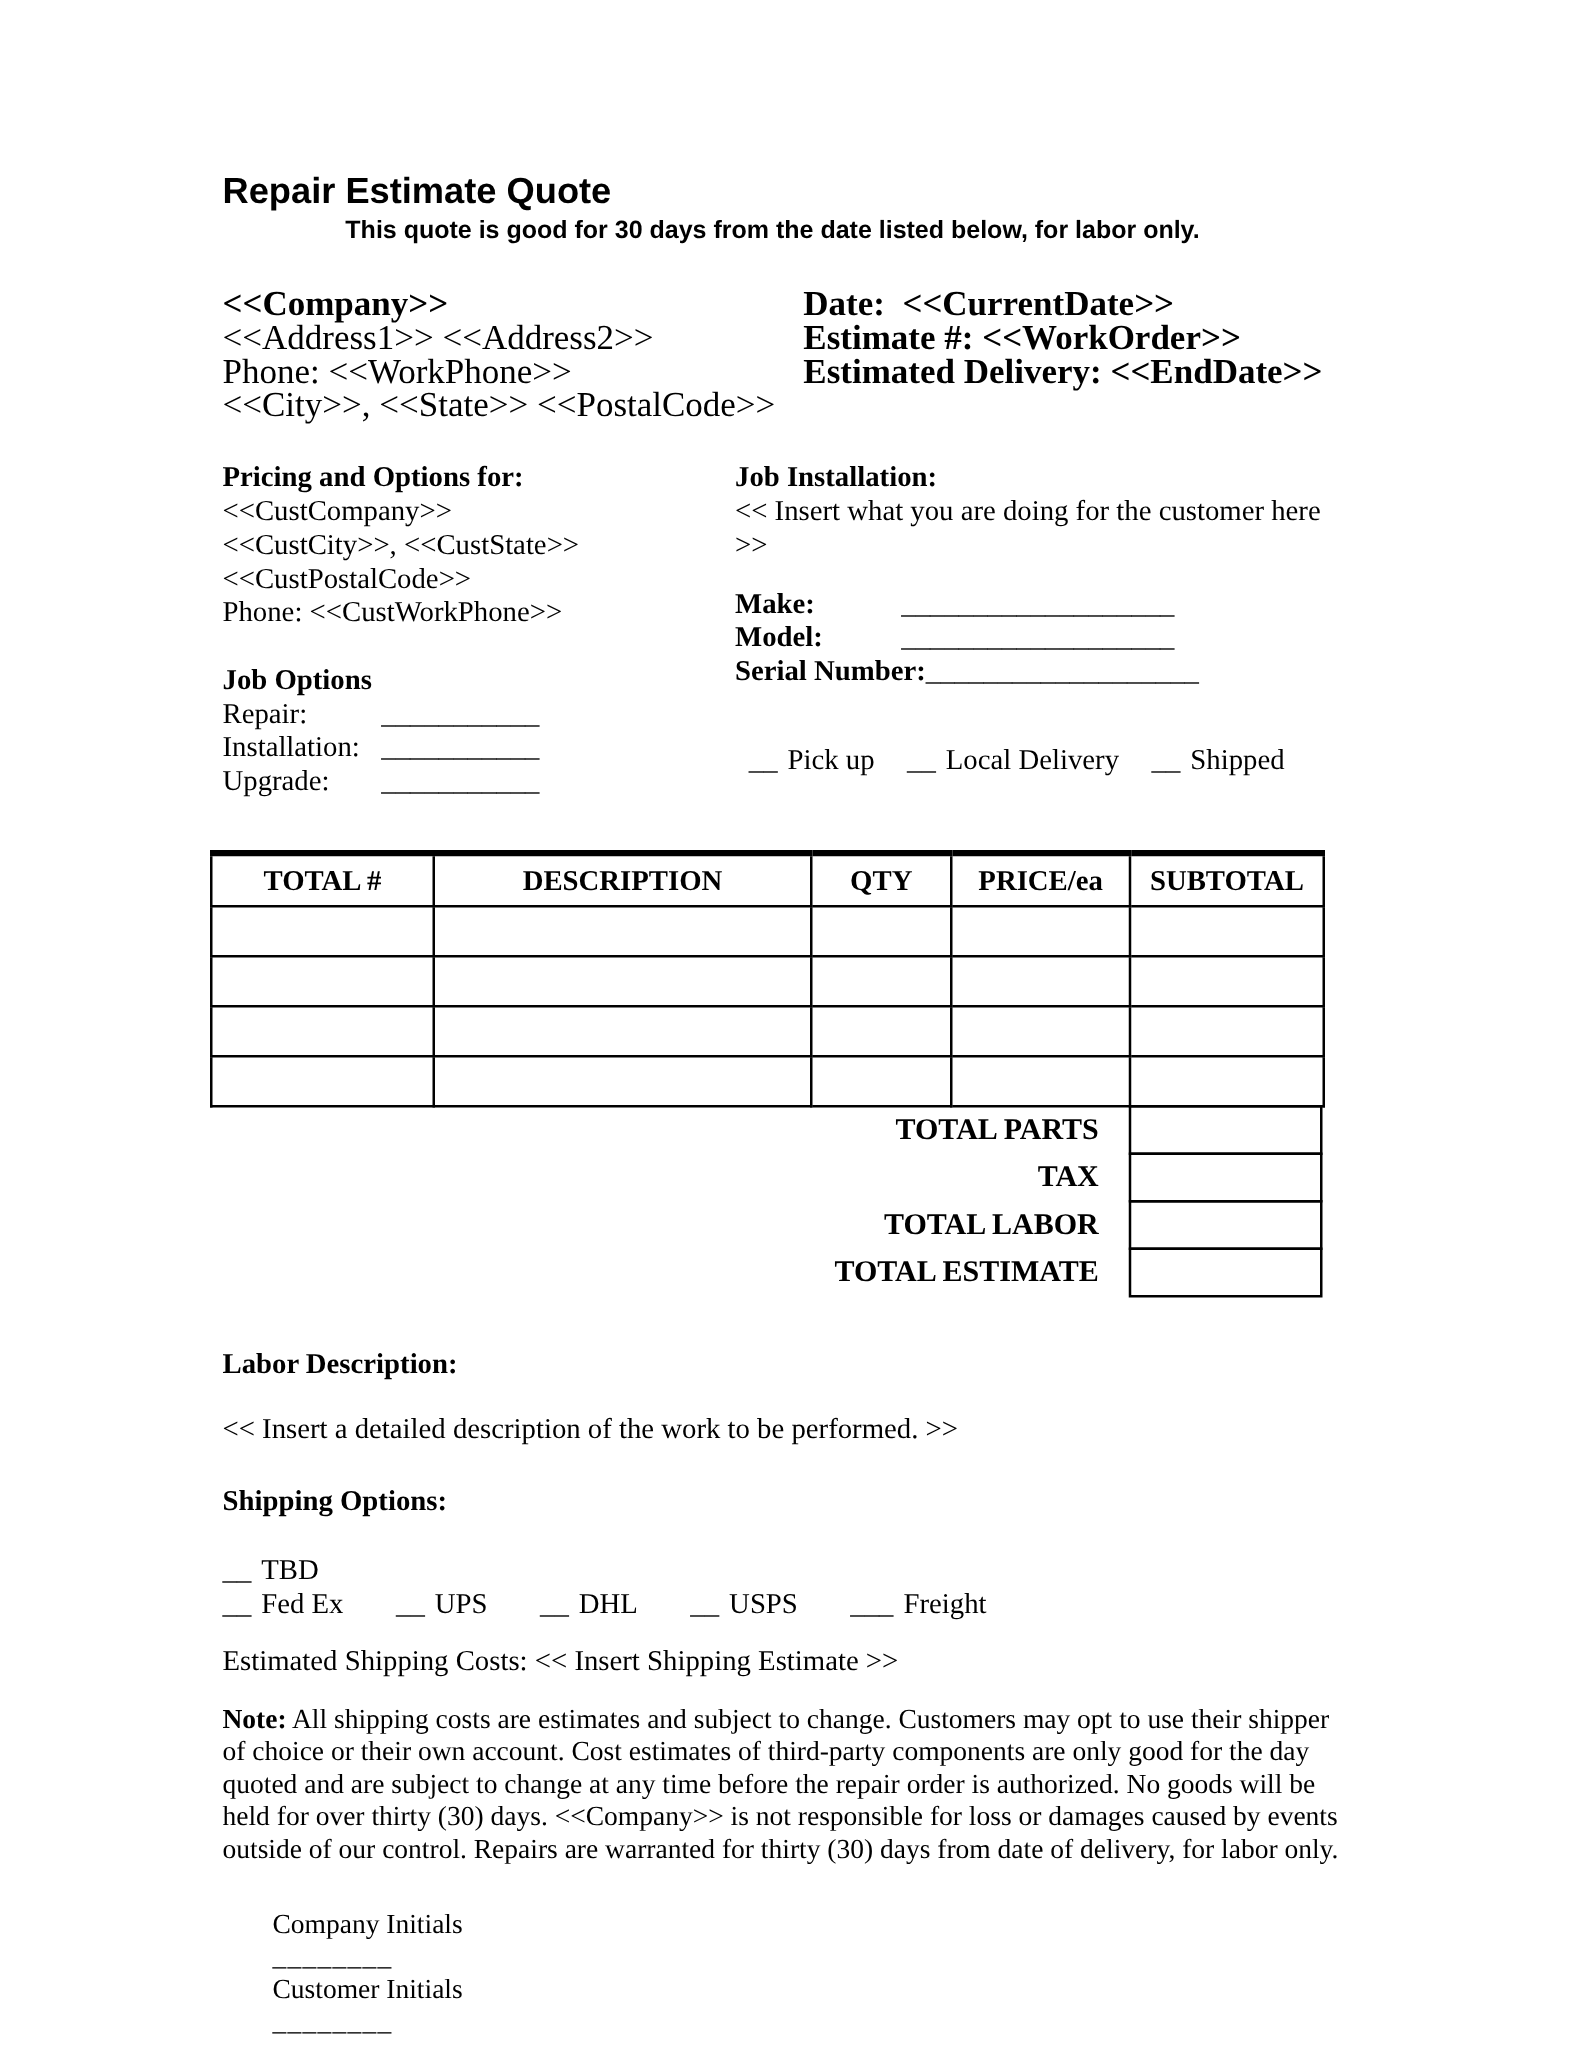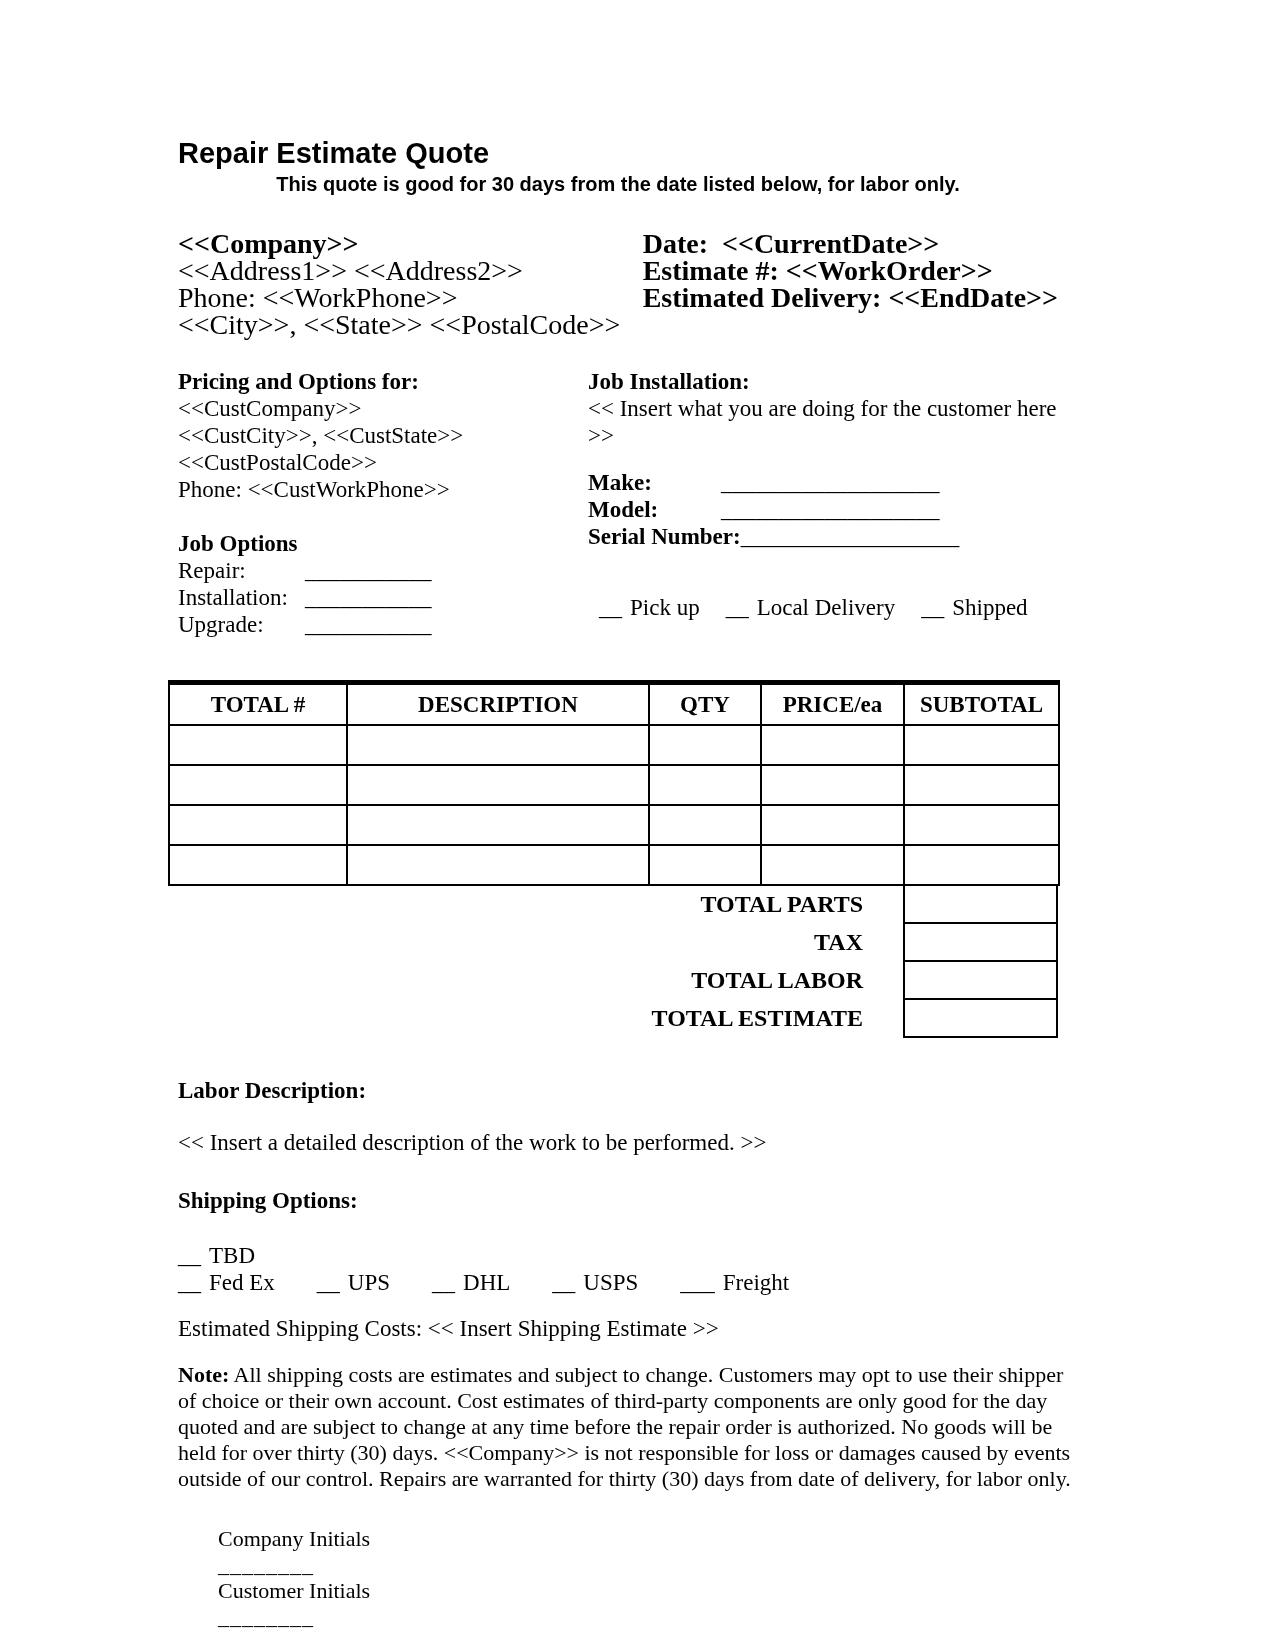--- a/index.html
+++ b/index.html
@@ -82,21 +82,21 @@
     text-align: center;
   }
   .parts-table tbody td { height: 40px; }
 
   .totals { width: 890px; margin-left: -10px; margin-top: -2px; }
   .totals-row { display: flex; height: 40px; }
   .totals-row + .totals-row { margin-top: -2px; }
   .totals-label {
     flex: 1;
     text-align: right;
-    padding-right: 40px;
+    padding-right: 24px;
     font-weight: bold;
     font-size: 24px;
     align-self: center;
   }
   .totals-box {
     width: 155px;
     border: 2px solid #000;
     align-self: stretch;
   }
 

